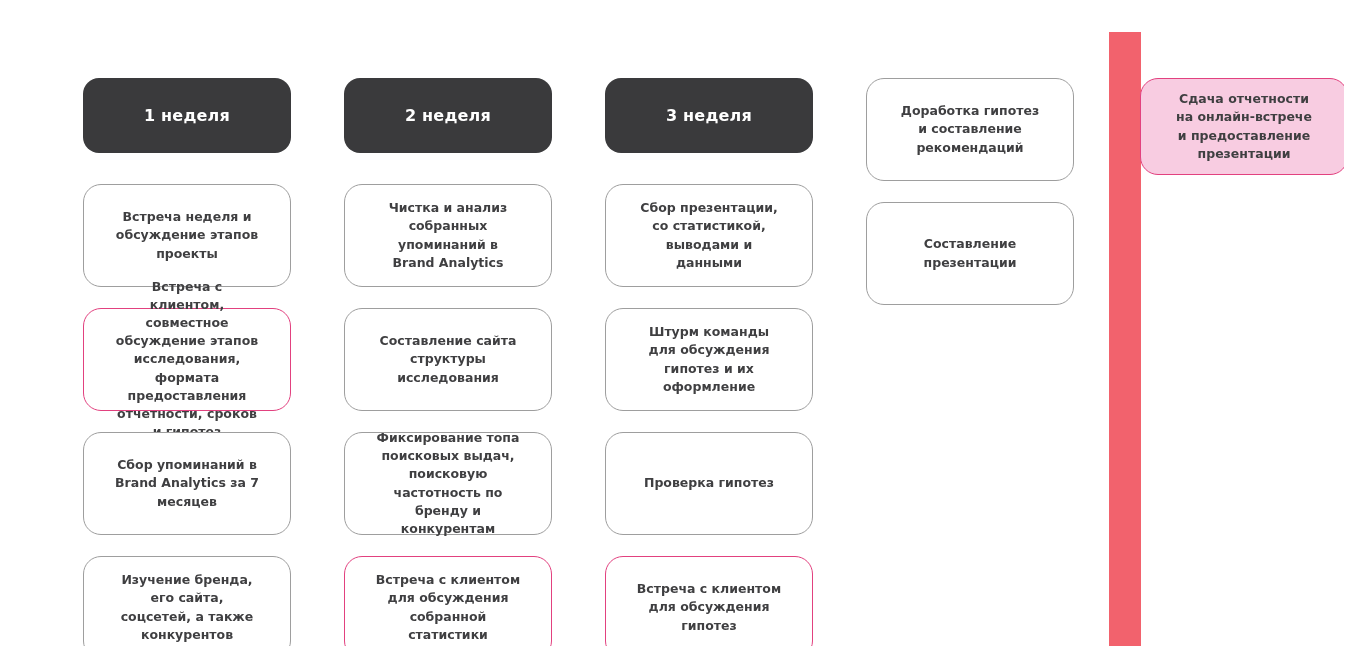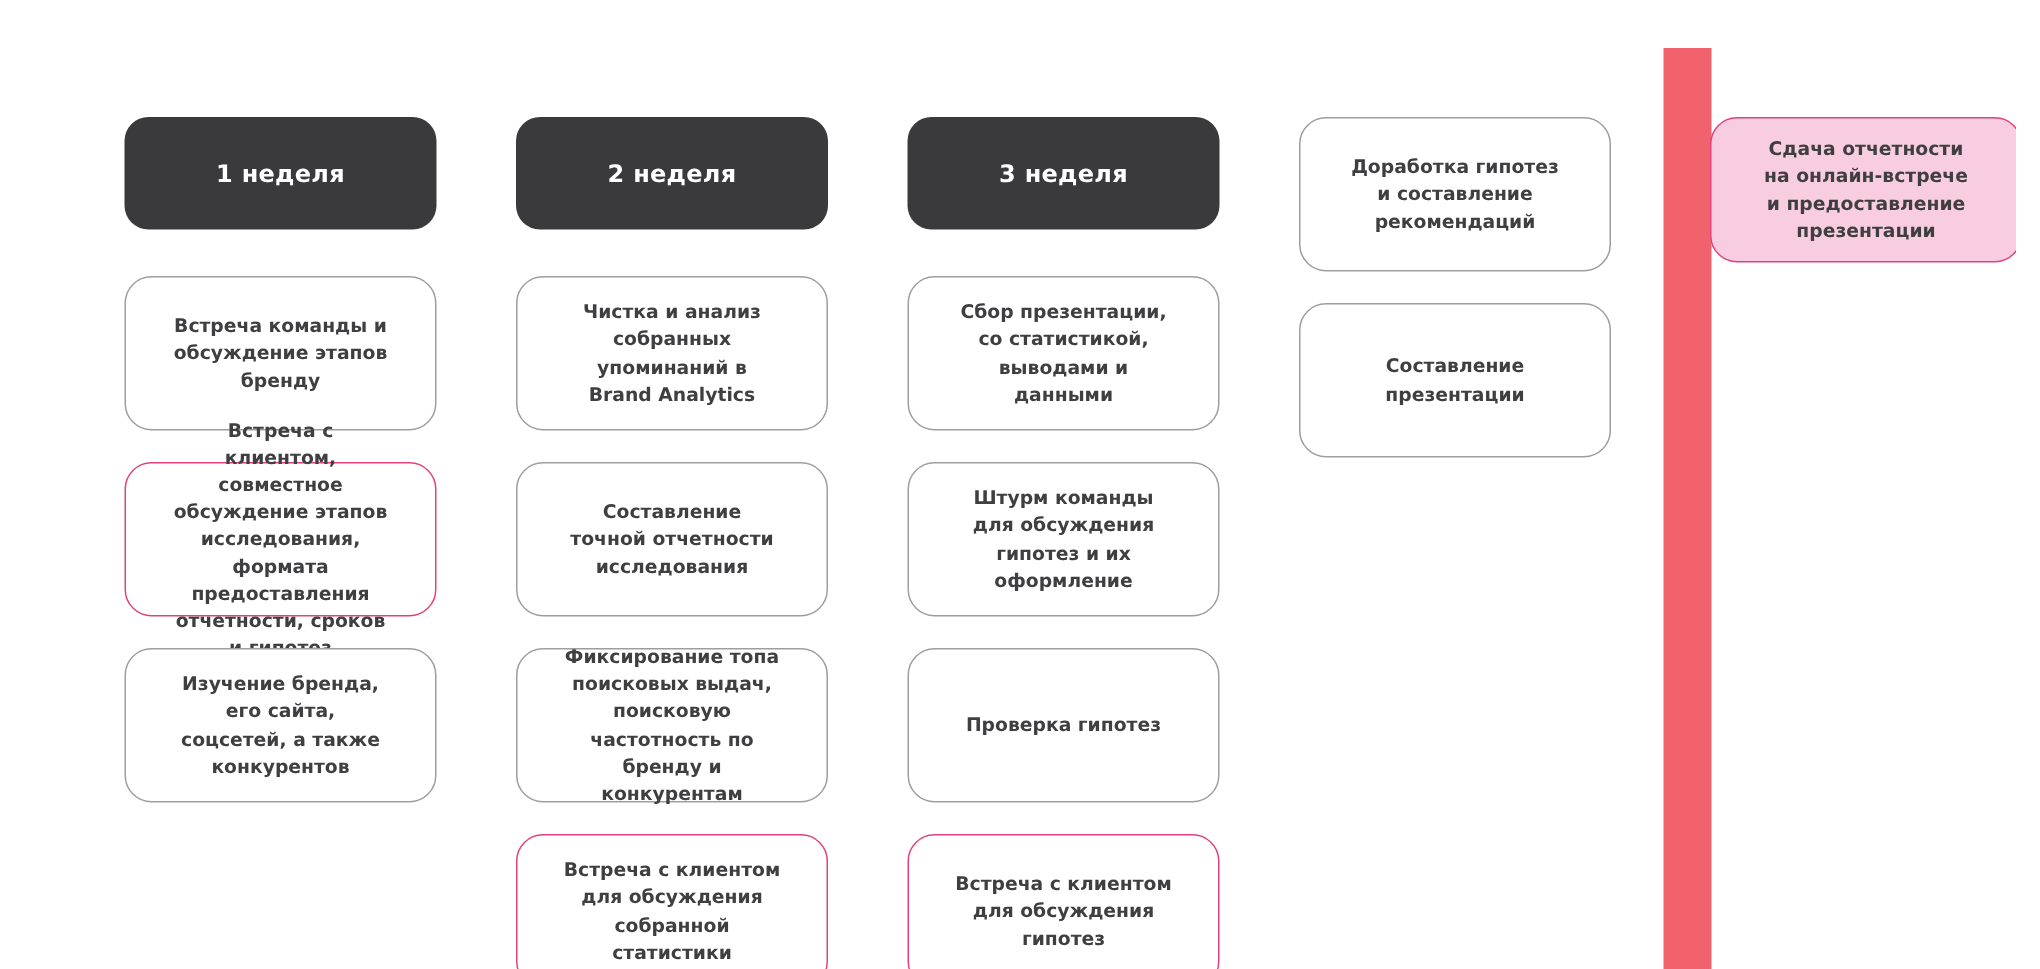--- a/index.html
+++ b/index.html
@@ -71,39 +71,42 @@
 </head>
 <body>
 
 <div class="board">
 
   <section class="column col-1">
     <div class="header-pill">
       <span>1 неделя</span>
     </div>
     <div class="card">
-      <span>Встреча команды и обсуждение этапов бренду</span>
+      <span>Встреча неделя и обсуждение этапов проекты</span>
     </div>
     <div class="card highlight">
       <span>Встреча с клиентом, совместное обсуждение этапов исследования, формата предоставления отчетности, сроков и гипотез</span>
+    </div>
+    <div class="card">
+      <span>Сбор упоминаний в Brand Analytics за 7 месяцев</span>
     </div>
     <div class="card">
       <span>Изучение бренда, его сайта, соцсетей, а также конкурентов</span>
     </div>
   </section>
 
   <section class="column col-2">
     <div class="header-pill">
       <span>2 неделя</span>
     </div>
     <div class="card">
       <span>Чистка и анализ собранных упоминаний в Brand Analytics</span>
     </div>
     <div class="card">
-      <span>Составление точной отчетности исследования</span>
+      <span>Составление сайта структуры исследования</span>
     </div>
     <div class="card">
       <span>Фиксирование топа поисковых выдач, поисковую частотность по бренду и конкурентам</span>
     </div>
     <div class="card highlight">
       <span>Встреча с клиентом для обсуждения собранной статистики</span>
     </div>
   </section>
 
   <section class="column col-3">

